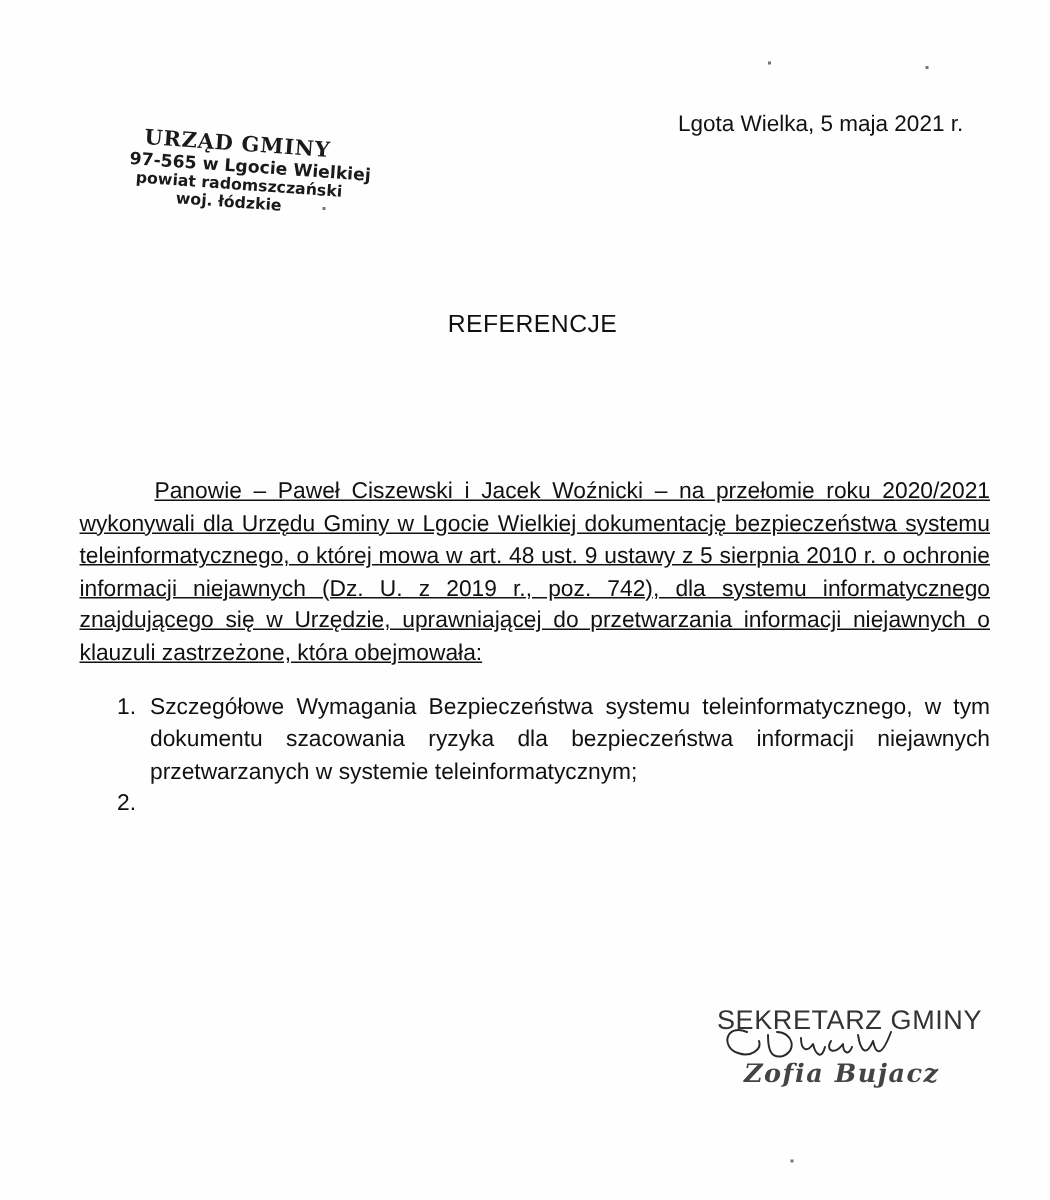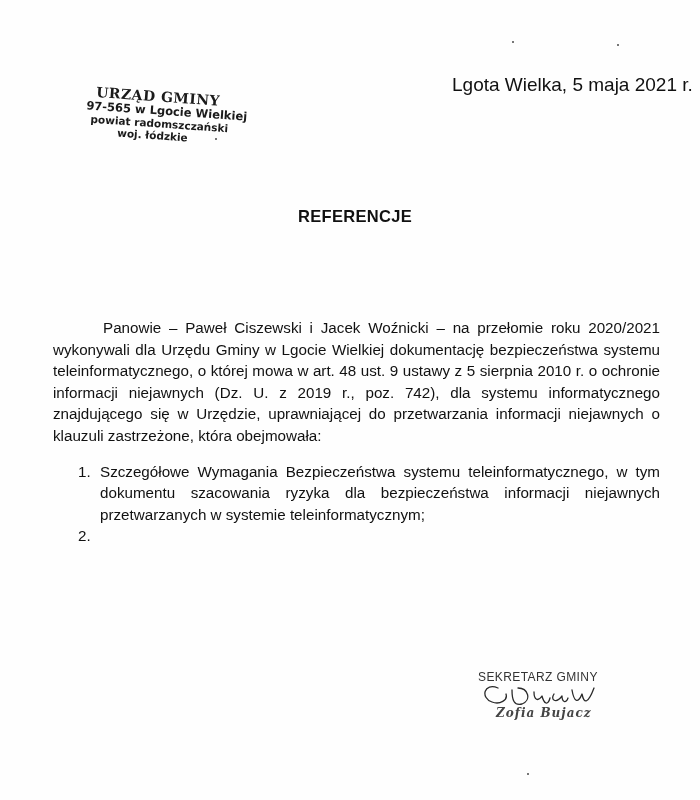--- a/index.html
+++ b/index.html
@@ -41,46 +41,46 @@
       margin-left: 12px;
     }
     .stamp .s2 { font-weight: bold; font-size: 11.5px; margin-left: 20px; white-space: nowrap; }
     .stamp .s3 { font-weight: bold; font-size: 10.5px; margin-left: 18px; white-space: nowrap; }
     .stamp .s4 { font-weight: bold; font-size: 10.5px; margin-left: 6px; }
 
     .date {
       position: absolute;
       left: 452px;
       top: 74px;
-      font-size: 19px;
+      font-size: 15px;
       white-space: nowrap;
     }
     .title {
       position: absolute;
       left: 0;
       width: 700px;
       top: 207px;
       text-align: center;
-      font-weight: bold;
+      font-weight: normal;
       font-size: 16.5px;
       letter-spacing: 0.3px;
       padding-left: 10px;
       box-sizing: border-box;
     }
     .body-text {
       position: absolute;
       left: 53px;
       width: 607px;
       top: 317px;
       font-size: 15.2px;
       line-height: 21.6px;
       text-align: justify;
     }
     .body-text p { margin: 0; }
-    .intro { text-indent: 50px; }
+    .intro { text-indent: 50px; text-decoration: underline; }
     .list {
       margin: 14px 0 0 0;
       padding: 0;
       list-style: none;
     }
     .list li {
       position: relative;
       padding-left: 47px;
       text-align: justify;
     }
@@ -94,36 +94,36 @@
     .signature {
       position: absolute;
       left: 478px;
       top: 670px;
       width: 150px;
       height: 60px;
     }
     .sig-role {
       position: absolute;
       left: 0; top: 0;
-      font-size: 12px;
+      font-size: 18px;
       letter-spacing: 0.4px;
       color: #333;
       white-space: nowrap;
     }
     .sig-scribble {
       position: absolute;
       left: 0; top: 6px;
     }
     .sig-name {
       position: absolute;
       left: 18px; top: 36px;
       font-family: "DejaVu Serif", serif;
       font-style: italic;
       font-weight: bold;
-      font-size: 12px;
+      font-size: 17px;
       color: #444;
       letter-spacing: 1px;
       white-space: nowrap;
     }
     .speck {
       position: absolute;
       width: 2px; height: 2px;
       background: #777;
     }
   </style>

